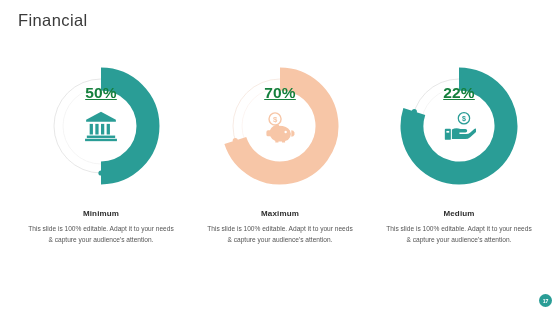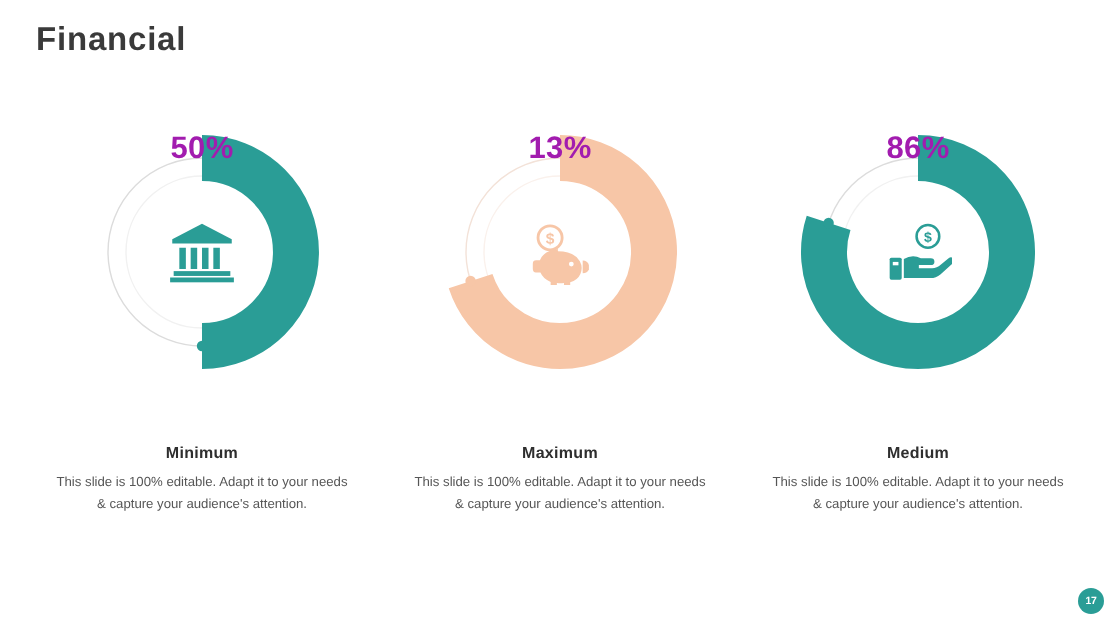--- a/index.html
+++ b/index.html
@@ -20,21 +20,21 @@
     width: 560px;
     height: 315px;
     background: #ffffff;
   }
 
   #page-title {
     position: absolute;
     left: 18px;
     top: 11px;
     font-size: 16.5px;
-    font-weight: 700;
+    font-weight: 400;
     color: #3a3a3a;
     letter-spacing: 0.4px;
     line-height: 1.1;
     white-space: nowrap;
   }
 
   #cards {
     position: absolute;
     left: 0;
     top: 62px;
@@ -61,49 +61,50 @@
 
   .donut-wrap svg {
     display: block;
     width: 128px;
     height: 128px;
   }
 
   .donut-pct {
     position: absolute;
     left: 0;
-    top: 4px;
+    top: 22px;
     width: 128px;
     text-align: center;
     font-size: 15.5px;
     font-weight: 700;
-    color: #a21caf;
+    color: #15803d;
     letter-spacing: 0.2px;
     pointer-events: none;
+    text-decoration: underline;
   }
 
   .donut-icon {
     position: absolute;
     left: 0;
     top: 0;
     width: 128px;
     height: 128px;
     display: flex;
     align-items: center;
     justify-content: center;
     pointer-events: none;
   }
 
   .donut-icon svg {
     width: 34px;
     height: 34px;
   }
 
   .card-title {
-    margin-top: 32px;
+    margin-top: 19px;
     font-size: 8px;
     font-weight: 700;
     color: #2e2e2e;
     text-align: center;
     letter-spacing: 0.15px;
   }
 
   .card-desc {
     margin-top: 6px;
     width: 150px;
@@ -166,21 +167,21 @@
     </div>
 
     <div class="card">
       <div class="donut-wrap">
         <svg viewBox="0 0 128 128">
           <circle cx="64" cy="64" r="47" fill="none" stroke="#F3E2D8" stroke-width="0.7"></circle>
           <circle cx="64" cy="64" r="38" fill="none" stroke="#FAF1EC" stroke-width="0.7"></circle>
           <path id="arc2" fill="none" stroke="#F7C6A7" stroke-width="23" d="M 64.00 17.00 A 47 47 0 1 1 19.30 78.52"></path>
           <circle id="dot2" r="2.6" fill="#F7C6A7" cx="19.30" cy="78.52"></circle>
         </svg>
-        <div class="donut-pct">13%</div>
+        <div class="donut-pct">70%</div>
         <div class="donut-icon">
           <svg viewBox="0 0 48 48" fill="#F7C6A7">
             <circle cx="17" cy="14" r="8.5" fill="none" stroke="#F7C6A7" stroke-width="2"></circle>
             <text x="17" y="18.5" font-size="11" font-weight="700" text-anchor="middle" fill="#F7C6A7" font-family="Liberation Sans, sans-serif">$</text>
             <path d="M40 30 q3.5 0 4.4 3.2 l0 3.2 q-1 2.6 -4.4 2.6 z"></path>
             <path d="M22.5 23.5 q11.5 0 15.5 7 q2.4 4.4 0.4 9 q-2 4.4 -7.2 5.8
                      l0 2.0 l-4.4 0 l0 -1.4 q-2.4 0.3 -5 0 l0 1.4 l-4.4 0 l0 -2.2
                      q-5.4 -2.2 -7.2 -6.6 l-3.2 0 q-2.2 0 -2.2 -2.6 l0 -3.6
                      q0 -2.4 2.4 -2.4 l2.6 0 q1.4 -3.6 4.6 -5.6 q3.6 -2.2 8.1 -2.4 z"></path>
             <circle cx="32" cy="32.5" r="1.7" fill="#ffffff"></circle>
@@ -192,21 +193,21 @@
     </div>
 
     <div class="card">
       <div class="donut-wrap">
         <svg viewBox="0 0 128 128">
           <circle cx="64" cy="64" r="47" fill="none" stroke="#DCDCDC" stroke-width="0.7"></circle>
           <circle cx="64" cy="64" r="38" fill="none" stroke="#F1F1F1" stroke-width="0.7"></circle>
           <path id="arc3" fill="none" stroke="#2A9D96" stroke-width="23" d="M 64.00 17.00 A 47 47 0 1 1 19.30 49.48"></path>
           <circle id="dot3" r="2.6" fill="#2A9D96" cx="19.30" cy="49.48"></circle>
         </svg>
-        <div class="donut-pct">86%</div>
+        <div class="donut-pct">22%</div>
         <div class="donut-icon">
           <svg viewBox="0 0 48 48" fill="#2A9D96">
             <circle cx="31" cy="13" r="8" fill="none" stroke="#2A9D96" stroke-width="1.8"></circle>
             <text x="31" y="17" font-size="10" font-weight="700" text-anchor="middle" fill="#2A9D96" font-family="Liberation Sans, sans-serif">$</text>
             <path d="M14 29 q6 -3.6 12 -0.6 l7 0 q2.6 0 2.6 2.4 q0 2.4 -2.6 2.4
                      l-8.4 0 l0 2.2 l9.4 0 q3.4 0 6 -2.4 l5.6 -4.6 q2 -1.6 3.4 0.4
                      q1.2 1.8 -0.6 3.4 l-8.6 7.6 q-3 2.6 -7 2.6 l-18.8 0 z"></path>
             <rect x="4" y="28" width="8.5" height="15.5" rx="1.2"></rect>
             <rect x="6.2" y="31" width="4" height="2.4" fill="#ffffff"></rect>
           </svg>

